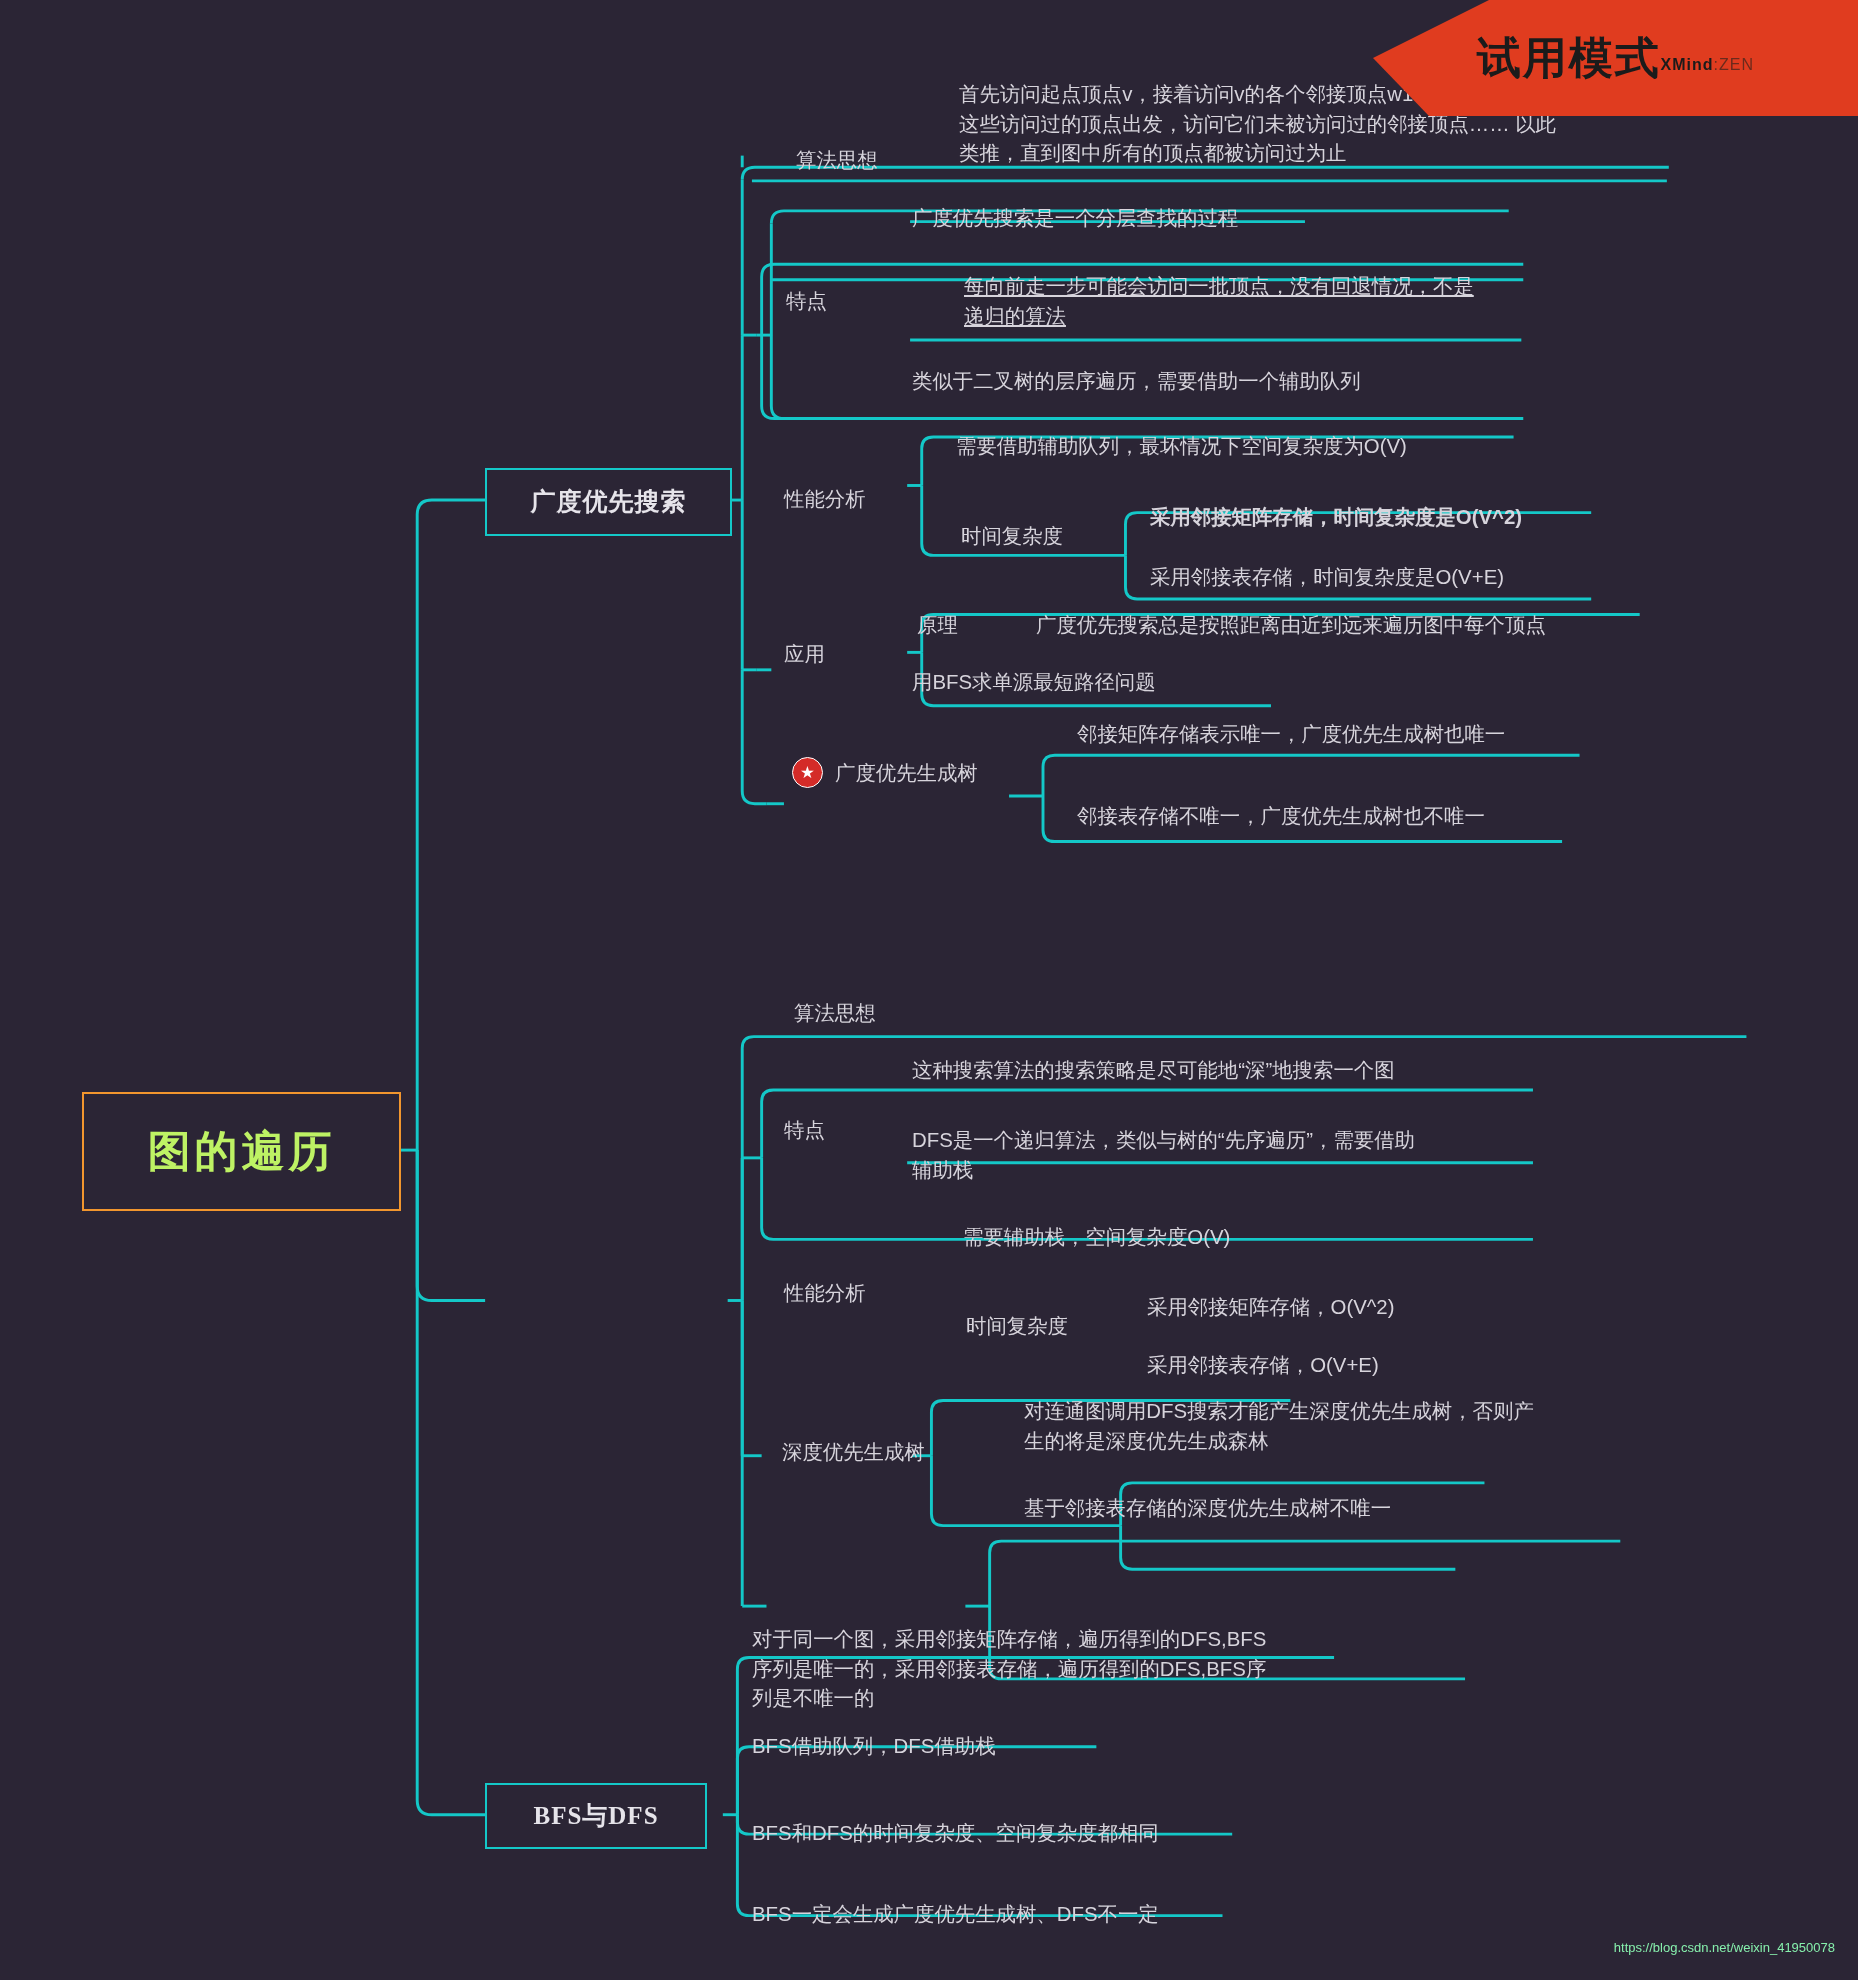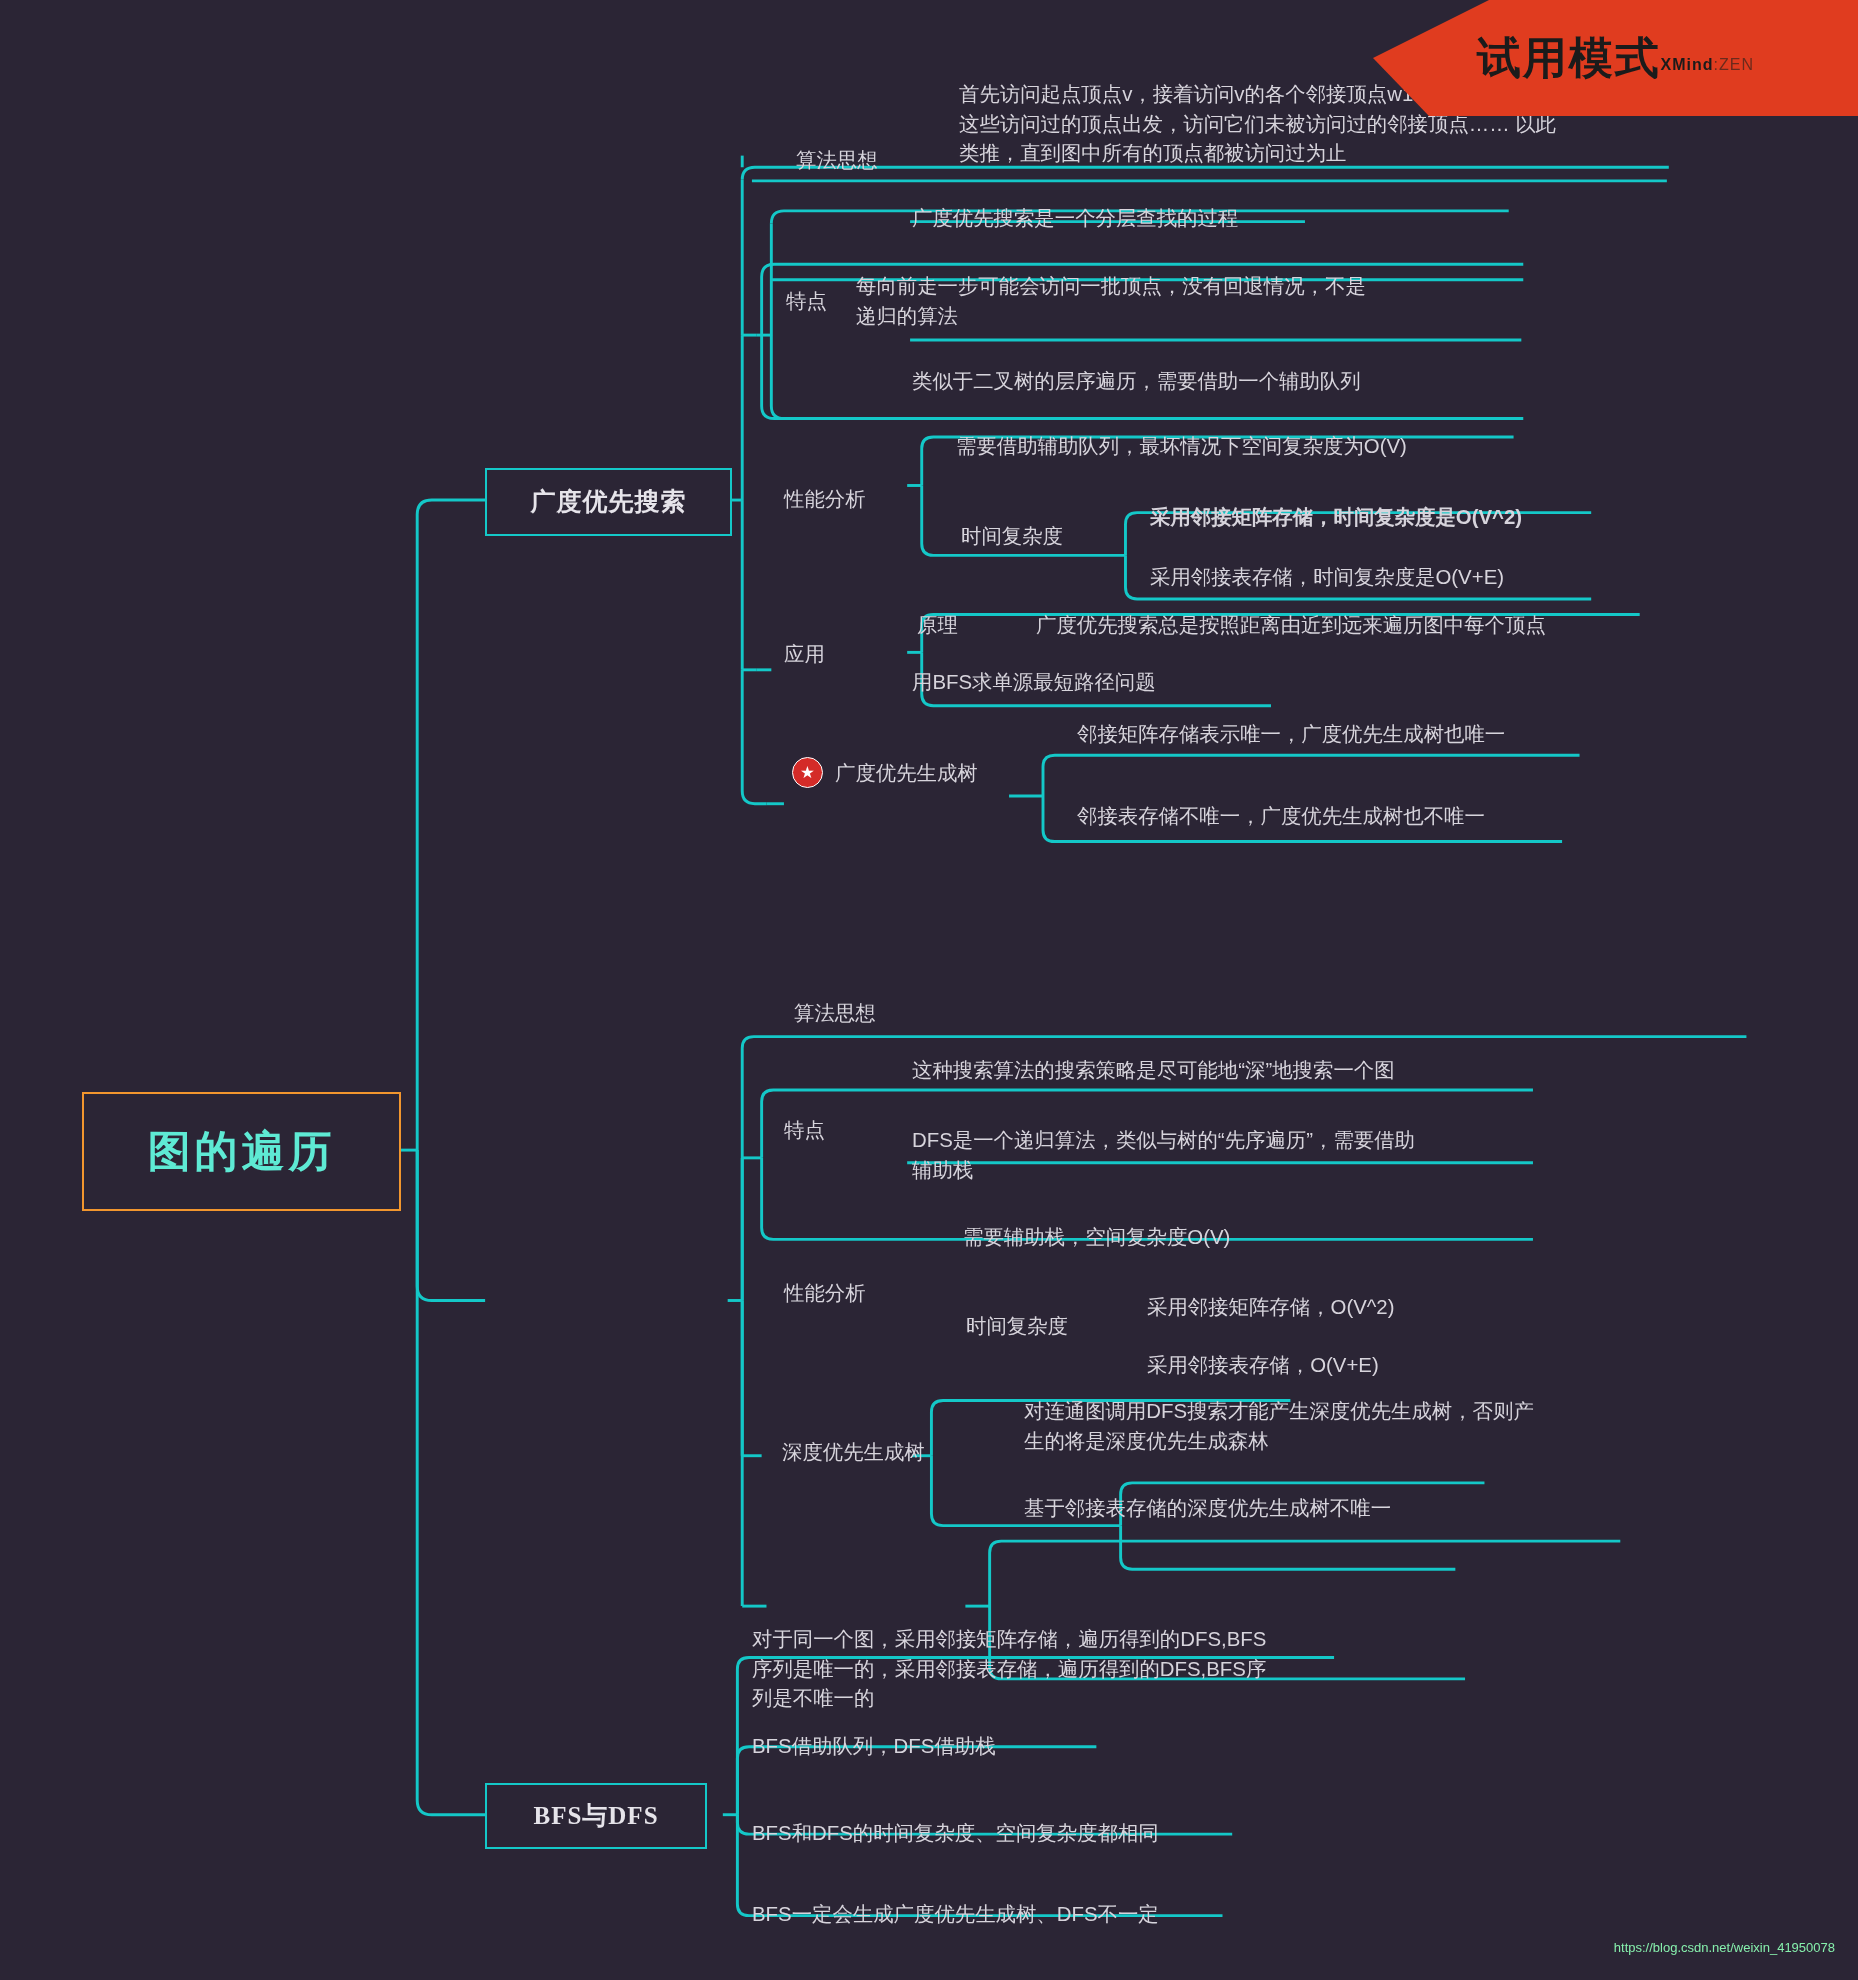--- a/index.html
+++ b/index.html
@@ -22,21 +22,21 @@
     background:#2b2535;
     display:flex;align-items:center;justify-content:center;
     font-weight:bold;font-size:25px;color:#e6e4ea;
     letter-spacing:1px;
     font-family:"Liberation Serif","DejaVu Serif",serif;
   }
   .root{
     border:2.9px solid #f2962e;
     background:#2b2535;
     display:flex;align-items:center;justify-content:center;
-    color:#5eead4;font-weight:bold;font-size:43px;letter-spacing:3.9px;
+    color:#bef264;font-weight:bold;font-size:43px;letter-spacing:3.9px;
     font-family:"Liberation Sans","DejaVu Sans",sans-serif;
   }
 
   
   .star-icon{
     position:absolute;width:29px;height:29px;border-radius:50%;
     background:#d42b28;border:1.9px solid #fff;
     display:flex;align-items:center;justify-content:center;
     color:#fff;font-size:16.5px;line-height:1;
   }
@@ -155,21 +155,21 @@
 
   <div class="node boxed" style="left:485px;top:468px;width:243px;height:64px;">广度优先搜索</div>
 
   <div class="node plain" style="left:796px;top:146px;">算法思想</div>
   <div class="node plain" style="left:959px;top:80px;width:699px;">首先访问起点顶点v，接着访问v的各个邻接顶点w1，w2，，，再从
 这些访问过的顶点出发，访问它们未被访问过的邻接顶点…… 以此
 类推，直到图中所有的顶点都被访问过为止</div>
 
   <div class="node plain" style="left:786px;top:287px;">特点</div>
   <div class="node plain" style="left:912px;top:204px;width:621px;">广度优先搜索是一个分层查找的过程</div>
-  <div class="node plain" style="left:856px;top:272px;width:621px;">每向前走一步可能会访问一批顶点，没有回退情况，不是
+  <div class="node plain" style="left:964px;top:272px;width:621px;text-decoration:underline;">每向前走一步可能会访问一批顶点，没有回退情况，不是
 递归的算法</div>
   <div class="node plain" style="left:912px;top:367px;width:621px;">类似于二叉树的层序遍历，需要借助一个辅助队列</div>
 
   <div class="node plain" style="left:784px;top:485px;">性能分析</div>
   <div class="node plain" style="left:956px;top:432px;width:602px;">需要借助辅助队列，最坏情况下空间复杂度为O(V)</div>
   <div class="node plain" style="left:961px;top:522px;">时间复杂度</div>
   <div class="node plain" style="left:1150px;top:503px;width:456px;font-weight:bold;">采用邻接矩阵存储，时间复杂度是O(V^2)</div>
   <div class="node plain" style="left:1150px;top:563px;width:456px;">采用邻接表存储，时间复杂度是O(V+E)</div>
 
   <div class="node plain" style="left:784px;top:640px;">应用</div>

